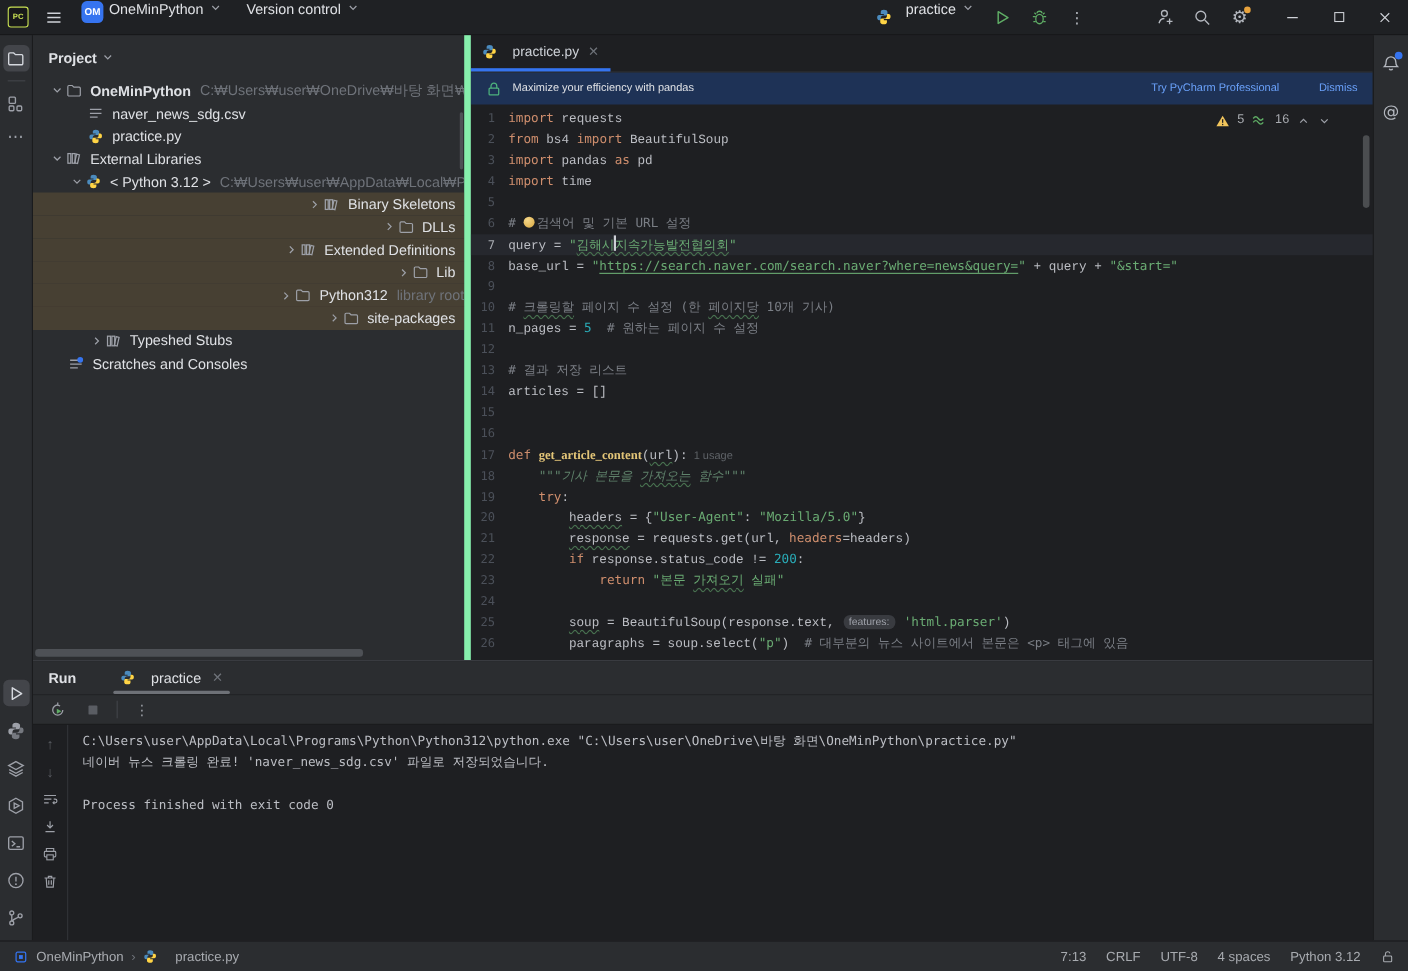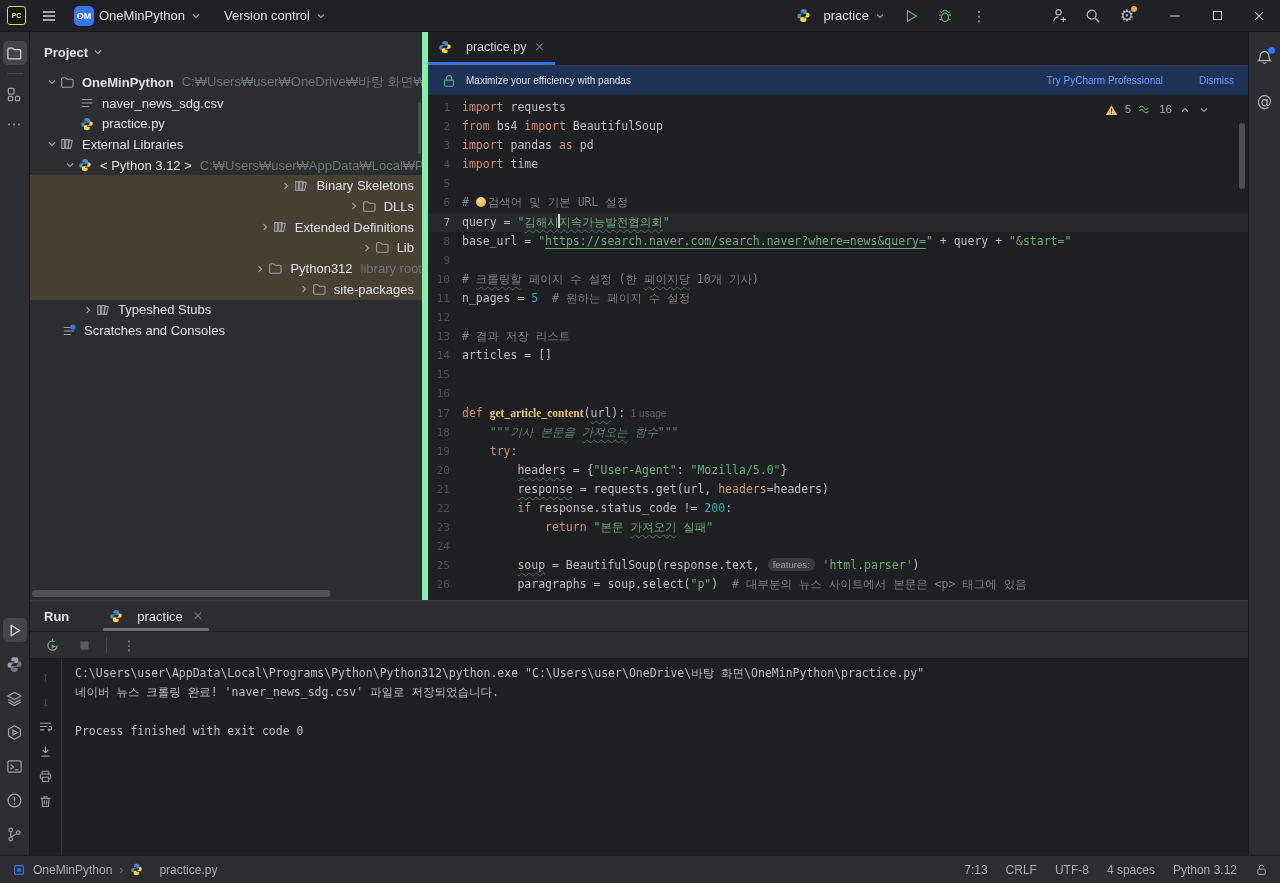--- a/index.html
+++ b/index.html
@@ -2,21 +2,21 @@
 <html><head>
 <meta charset="utf-8">
 <style>
   *{box-sizing:border-box;margin:0;padding:0;}
   html,body{background:#101113;}
   .app{width:1280px;height:883px;display:flex;flex-direction:column;background:#1e1f22;
        font-family:"Liberation Sans",sans-serif;color:#dfe1e5;overflow:hidden;position:relative;}
   
   .titlebar{height:32px;flex:none;display:flex;align-items:center;background:#1f2124;
             border-bottom:1px solid #17181a;padding-left:7px;font-size:13px;}
-  .tb-btn{height:30px;display:flex;align-items:center;gap:5px;padding:0 8px;color:#dfe1e5;cursor:default;}
+  .tb-btn{height:30px;display:flex;gap:5px;padding:0 8px;color:#dfe1e5;cursor:default;}
   .logo{width:19px;height:19px;border:1.5px solid #c9e153;border-radius:3px;display:flex;align-items:center;
         justify-content:center;font-size:7px;font-weight:bold;color:#c9e153;margin-right:6px;background:#17181a;}
   .om-badge{width:20px;height:20px;background:#3674f0;border-radius:5px;display:flex;align-items:center;
             justify-content:center;font-size:9px;font-weight:bold;color:#fff;}
   .spacer{flex:1;}
   .icon-btn{width:34px;height:30px;display:flex;align-items:center;justify-content:center;position:relative;}
   .win-btn{width:42px;height:31px;display:flex;align-items:center;justify-content:center;}
   .gear-glyph{font-size:16px;color:#b4b8bf;font-family:"DejaVu Sans",sans-serif;}
   .gear-dot{position:absolute;top:5px;right:7px;width:6px;height:6px;border-radius:50%;background:#e8a33d;}
   
@@ -56,21 +56,21 @@
   .banner .gap{margin-left:26px;}
   .code{flex:1;position:relative;overflow:hidden;font-family:"DejaVu Sans Mono",monospace;
         font-size:11.5px;line-height:19.1px;padding-top:3px;}
   .code-line{display:flex;height:19.1px;white-space:pre;}
   .code-line.current{background:#26282e;}
   .ln{width:34px;flex:none;text-align:right;color:#4b5059;padding-right:12px;font-size:11px;
       font-family:"DejaVu Sans Mono",monospace;}
   .current .ln{color:#a7aab0;}
   .lc{flex:1;color:#bcbec4;}
   .t-kw,.t-named{color:#cf8e6d;}
-  .t-pl,.t-plw{color:#bcbec4;}
+  .t-pl,.t-plw{color:#bcbec4;font-family:Liberation Mono, monospace;}
   .t-str,.t-strw,.t-stru{color:#6aab73;}
   .t-stru{text-decoration:underline;text-underline-offset:3px;}
   .t-num{color:#2aacb8;}
   .t-com,.t-comw{color:#7a7e85;}
   .t-doc,.t-docw{color:#5f826b;font-style:italic;}
   .t-fn{color:#e3c578;font-weight:bold;font-family:Liberation Serif, serif;}
   .t-usage{color:#5f6368;font-size:10px;font-family:"Liberation Sans",sans-serif;}
   .t-plw,.t-strw,.t-comw,.t-docw{text-decoration-line:underline;text-decoration-style:wavy;
       text-decoration-color:#47714f;text-decoration-thickness:1px;text-underline-offset:3px;}
   .t-hint{background:#393b40;color:#9da0a8;border-radius:6px;padding:0 5px;font-size:9.5px;

